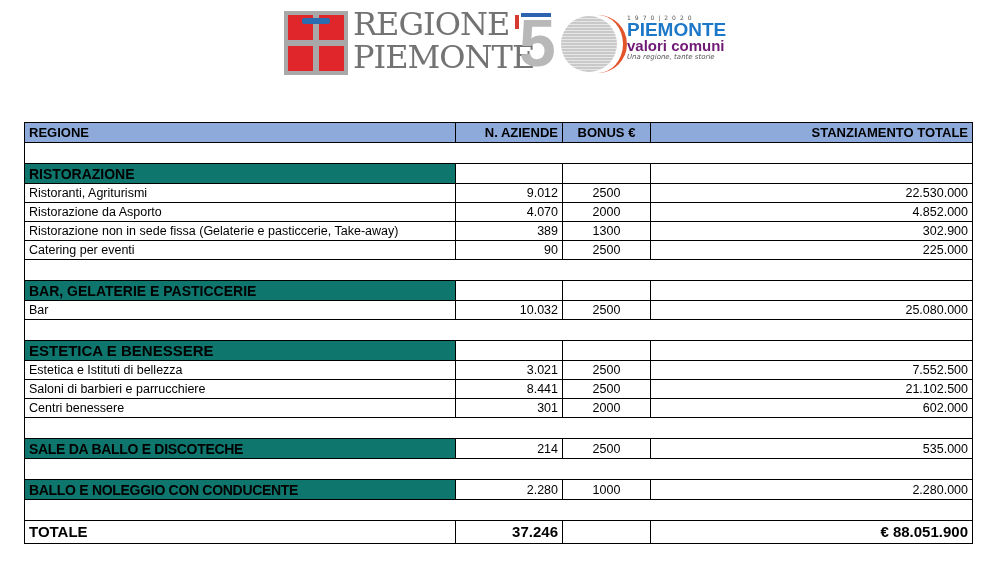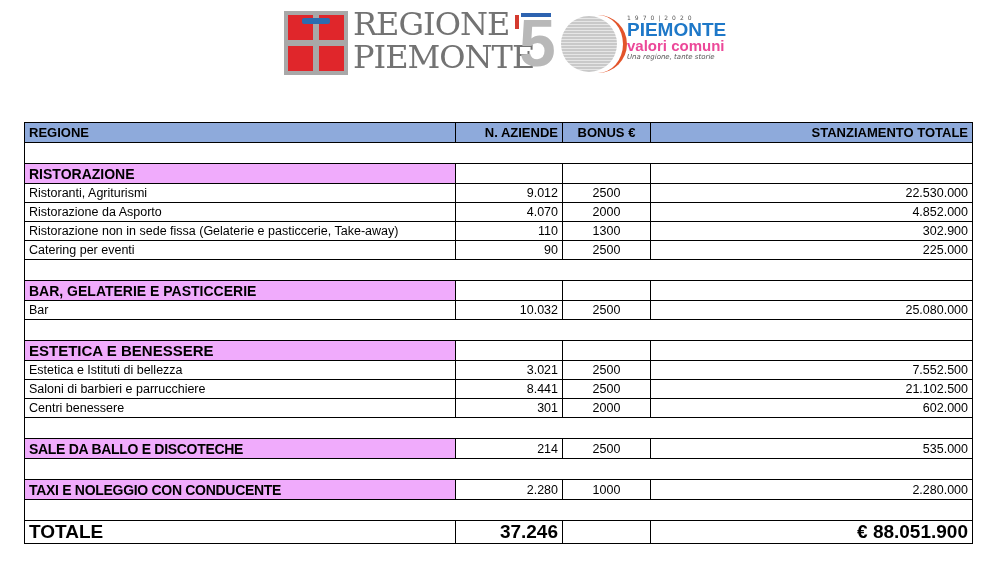--- a/index.html
+++ b/index.html
@@ -13,35 +13,35 @@
   .rp-text { position:absolute; left:71px; top:0px; font-family:"DejaVu Serif","Liberation Serif",serif; font-size:32px; line-height:33px; color:#737373; letter-spacing:-1px; }
   .fifty { position:absolute; left:233px; top:3px; width:110px; height:64px; }
   .fifty .five { position:absolute; left:4px; top:0; font-family:"Liberation Sans",sans-serif; font-weight:bold; font-size:66px; line-height:64px; color:#b8b8b8; }
   .fifty .zero { position:absolute; left:46px; top:5px; width:56px; height:56px; border-radius:50%; background:repeating-linear-gradient(180deg,#c9c9c9 0 2px,#e6e6e6 2px 3px); }
   .fifty .arc { position:absolute; left:78px; top:4px; width:30px; height:58px; border-right:4px solid #e3542a; border-radius:0 30px 30px 0; }
   .fifty .tick-r { position:absolute; left:0; top:4px; width:4px; height:14px; background:#d43a2f; }
   .fifty .tick-b { position:absolute; left:6px; top:2px; width:30px; height:4px; background:#2d63b0; }
   .pv { position:absolute; left:345px; top:6px; }
   .pv .years { font-size:6px; letter-spacing:4px; color:#555; }
   .pv .piem { font-family:"Liberation Sans",sans-serif; font-weight:bold; font-size:19px; line-height:18px; color:#1e78c8; }
-  .pv .vc { font-family:"Liberation Sans",sans-serif; font-weight:bold; font-size:15px; line-height:14px; color:#ec4899; }
+  .pv .vc { font-family:"Liberation Sans",sans-serif; font-weight:bold; font-size:15px; line-height:14px; color:#701a75; }
   .pv .tag { font-size:7px; font-style:italic; color:#555; }
 
   table.grid { position:absolute; left:24px; top:122px; border-collapse:collapse; width:948px; table-layout:fixed; font-family:"Liberation Sans","DejaVu Sans",sans-serif; font-size:12.5px; }
   table.grid td { border:1px solid #000; padding:0 4px; height:18px; line-height:18px; white-space:nowrap; overflow:hidden; }
   col.c1 { width:431px; } col.c2 { width:107px; } col.c3 { width:88px; } col.c4 { width:322px; }
   tr.hdr td { background:#8eaadb; font-weight:bold; font-size:13px; height:19px; }
   tr.hdr td.r { text-align:right; } tr.hdr td.c { text-align:center; }
   tr.blank td { height:20px; border-left:1px solid #000; border-right:1px solid #000; border-top:none; border-bottom:1px solid #000; }
   tr.sec td { height:19px; }
-  tr.sec td.name { background:#f0abfc; font-weight:bold; font-size:14px; }
+  tr.sec td.name { background:#0f766e; font-weight:bold; font-size:14px; }
   tr.sec td.name.cond { letter-spacing:-0.3px; }
   td.num { text-align:right; }
   td.cen { text-align:center; }
-  tr.total td { font-weight:bold; font-size:19px; height:22px; }
+  tr.total td { font-weight:bold; font-size:15px; height:22px; }
 </style>
 </head>
 <body>
 
 <div class="logos">
   <div class="rp-flag">
     <div class="q q1"></div>
       <div class="q q2"></div>
       <div class="q q3"></div>
       <div class="q q4"></div>
@@ -97,21 +97,21 @@
     <td class="num">22.530.000</td>
   </tr>
   <tr>
     <td>Ristorazione da Asporto</td>
     <td class="num">4.070</td>
     <td class="cen">2000</td>
     <td class="num">4.852.000</td>
   </tr>
   <tr>
     <td>Ristorazione non in sede fissa (Gelaterie e pasticcerie, Take-away)</td>
-    <td class="num">110</td>
+    <td class="num">389</td>
     <td class="cen">1300</td>
     <td class="num">302.900</td>
   </tr>
   <tr>
     <td>Catering per eventi</td>
     <td class="num">90</td>
     <td class="cen">2500</td>
     <td class="num">225.000</td>
   </tr>
   <tr class="blank">
@@ -166,21 +166,21 @@
     <td class="name cond">SALE DA BALLO E DISCOTECHE</td>
     <td class="num">214</td>
     <td class="cen">2500</td>
     <td class="num">535.000</td>
   </tr>
   <tr class="blank">
         <td colspan="4"></td>
       </tr>
 
   <tr class="sec">
-    <td class="name cond">TAXI E NOLEGGIO CON CONDUCENTE</td>
+    <td class="name cond">BALLO E NOLEGGIO CON CONDUCENTE</td>
     <td class="num">2.280</td>
     <td class="cen">1000</td>
     <td class="num">2.280.000</td>
   </tr>
   <tr class="blank">
         <td colspan="4"></td>
       </tr>
 
   <tr class="total">
     <td>TOTALE</td>

